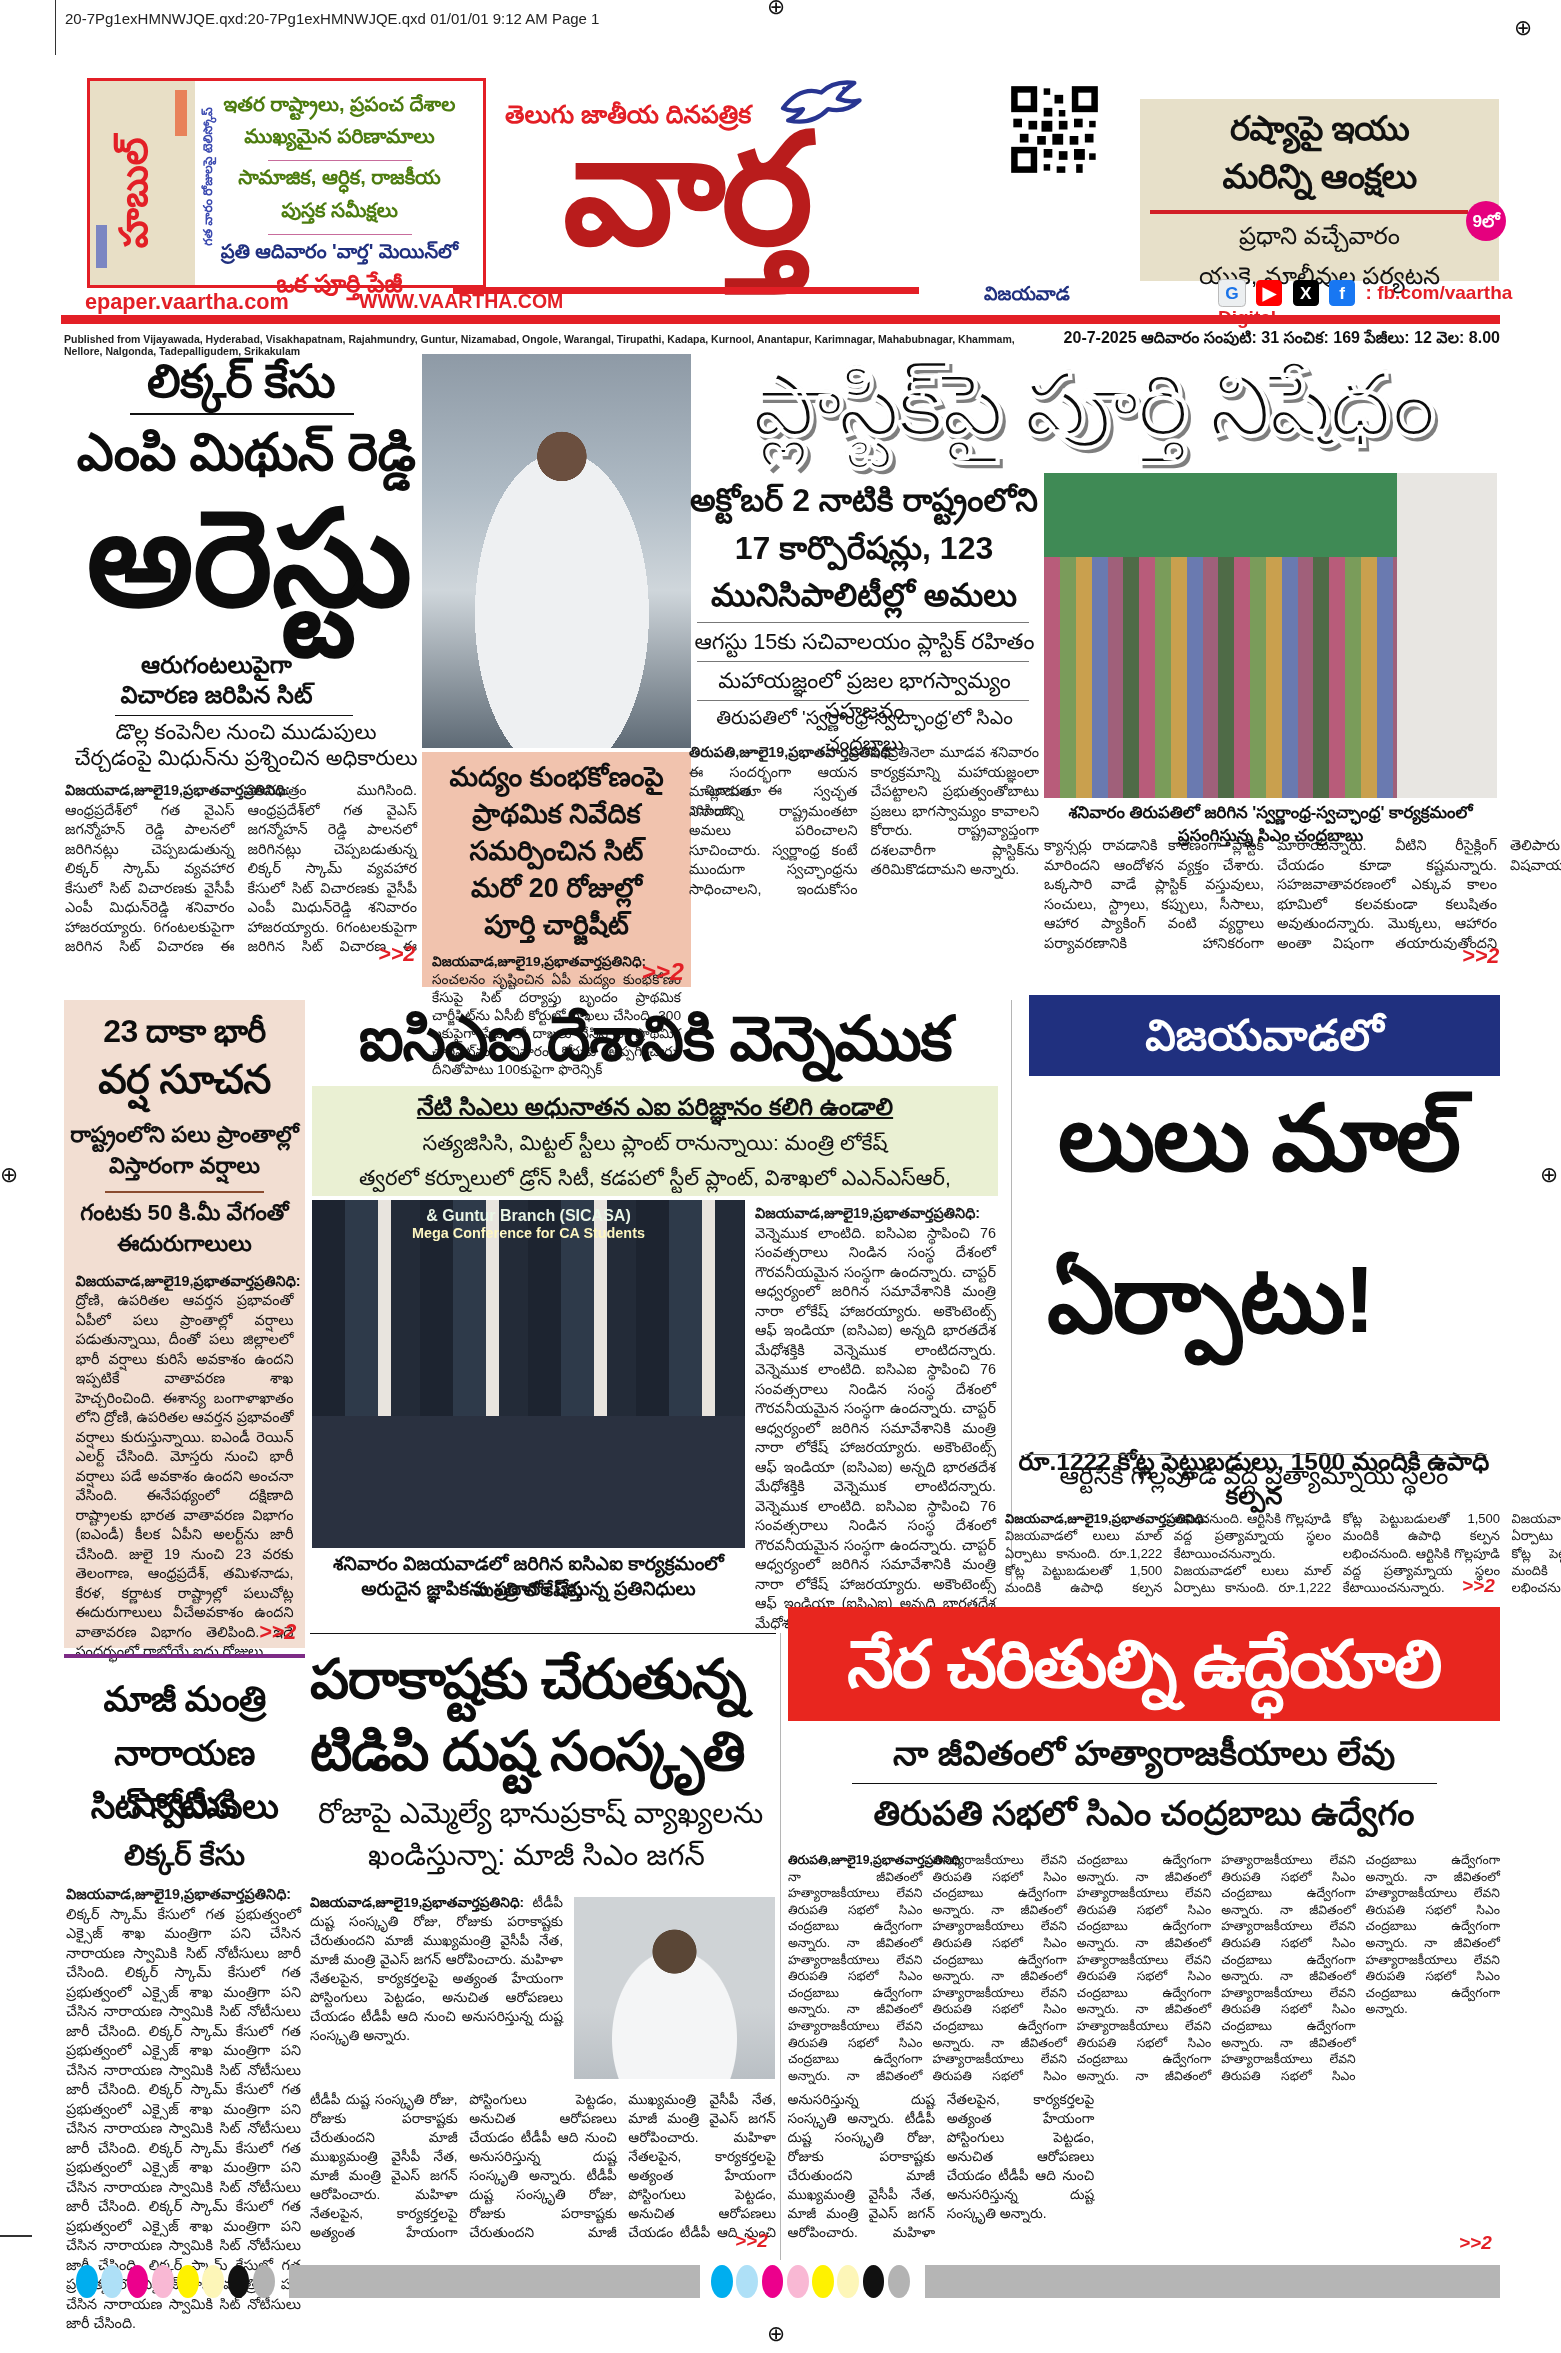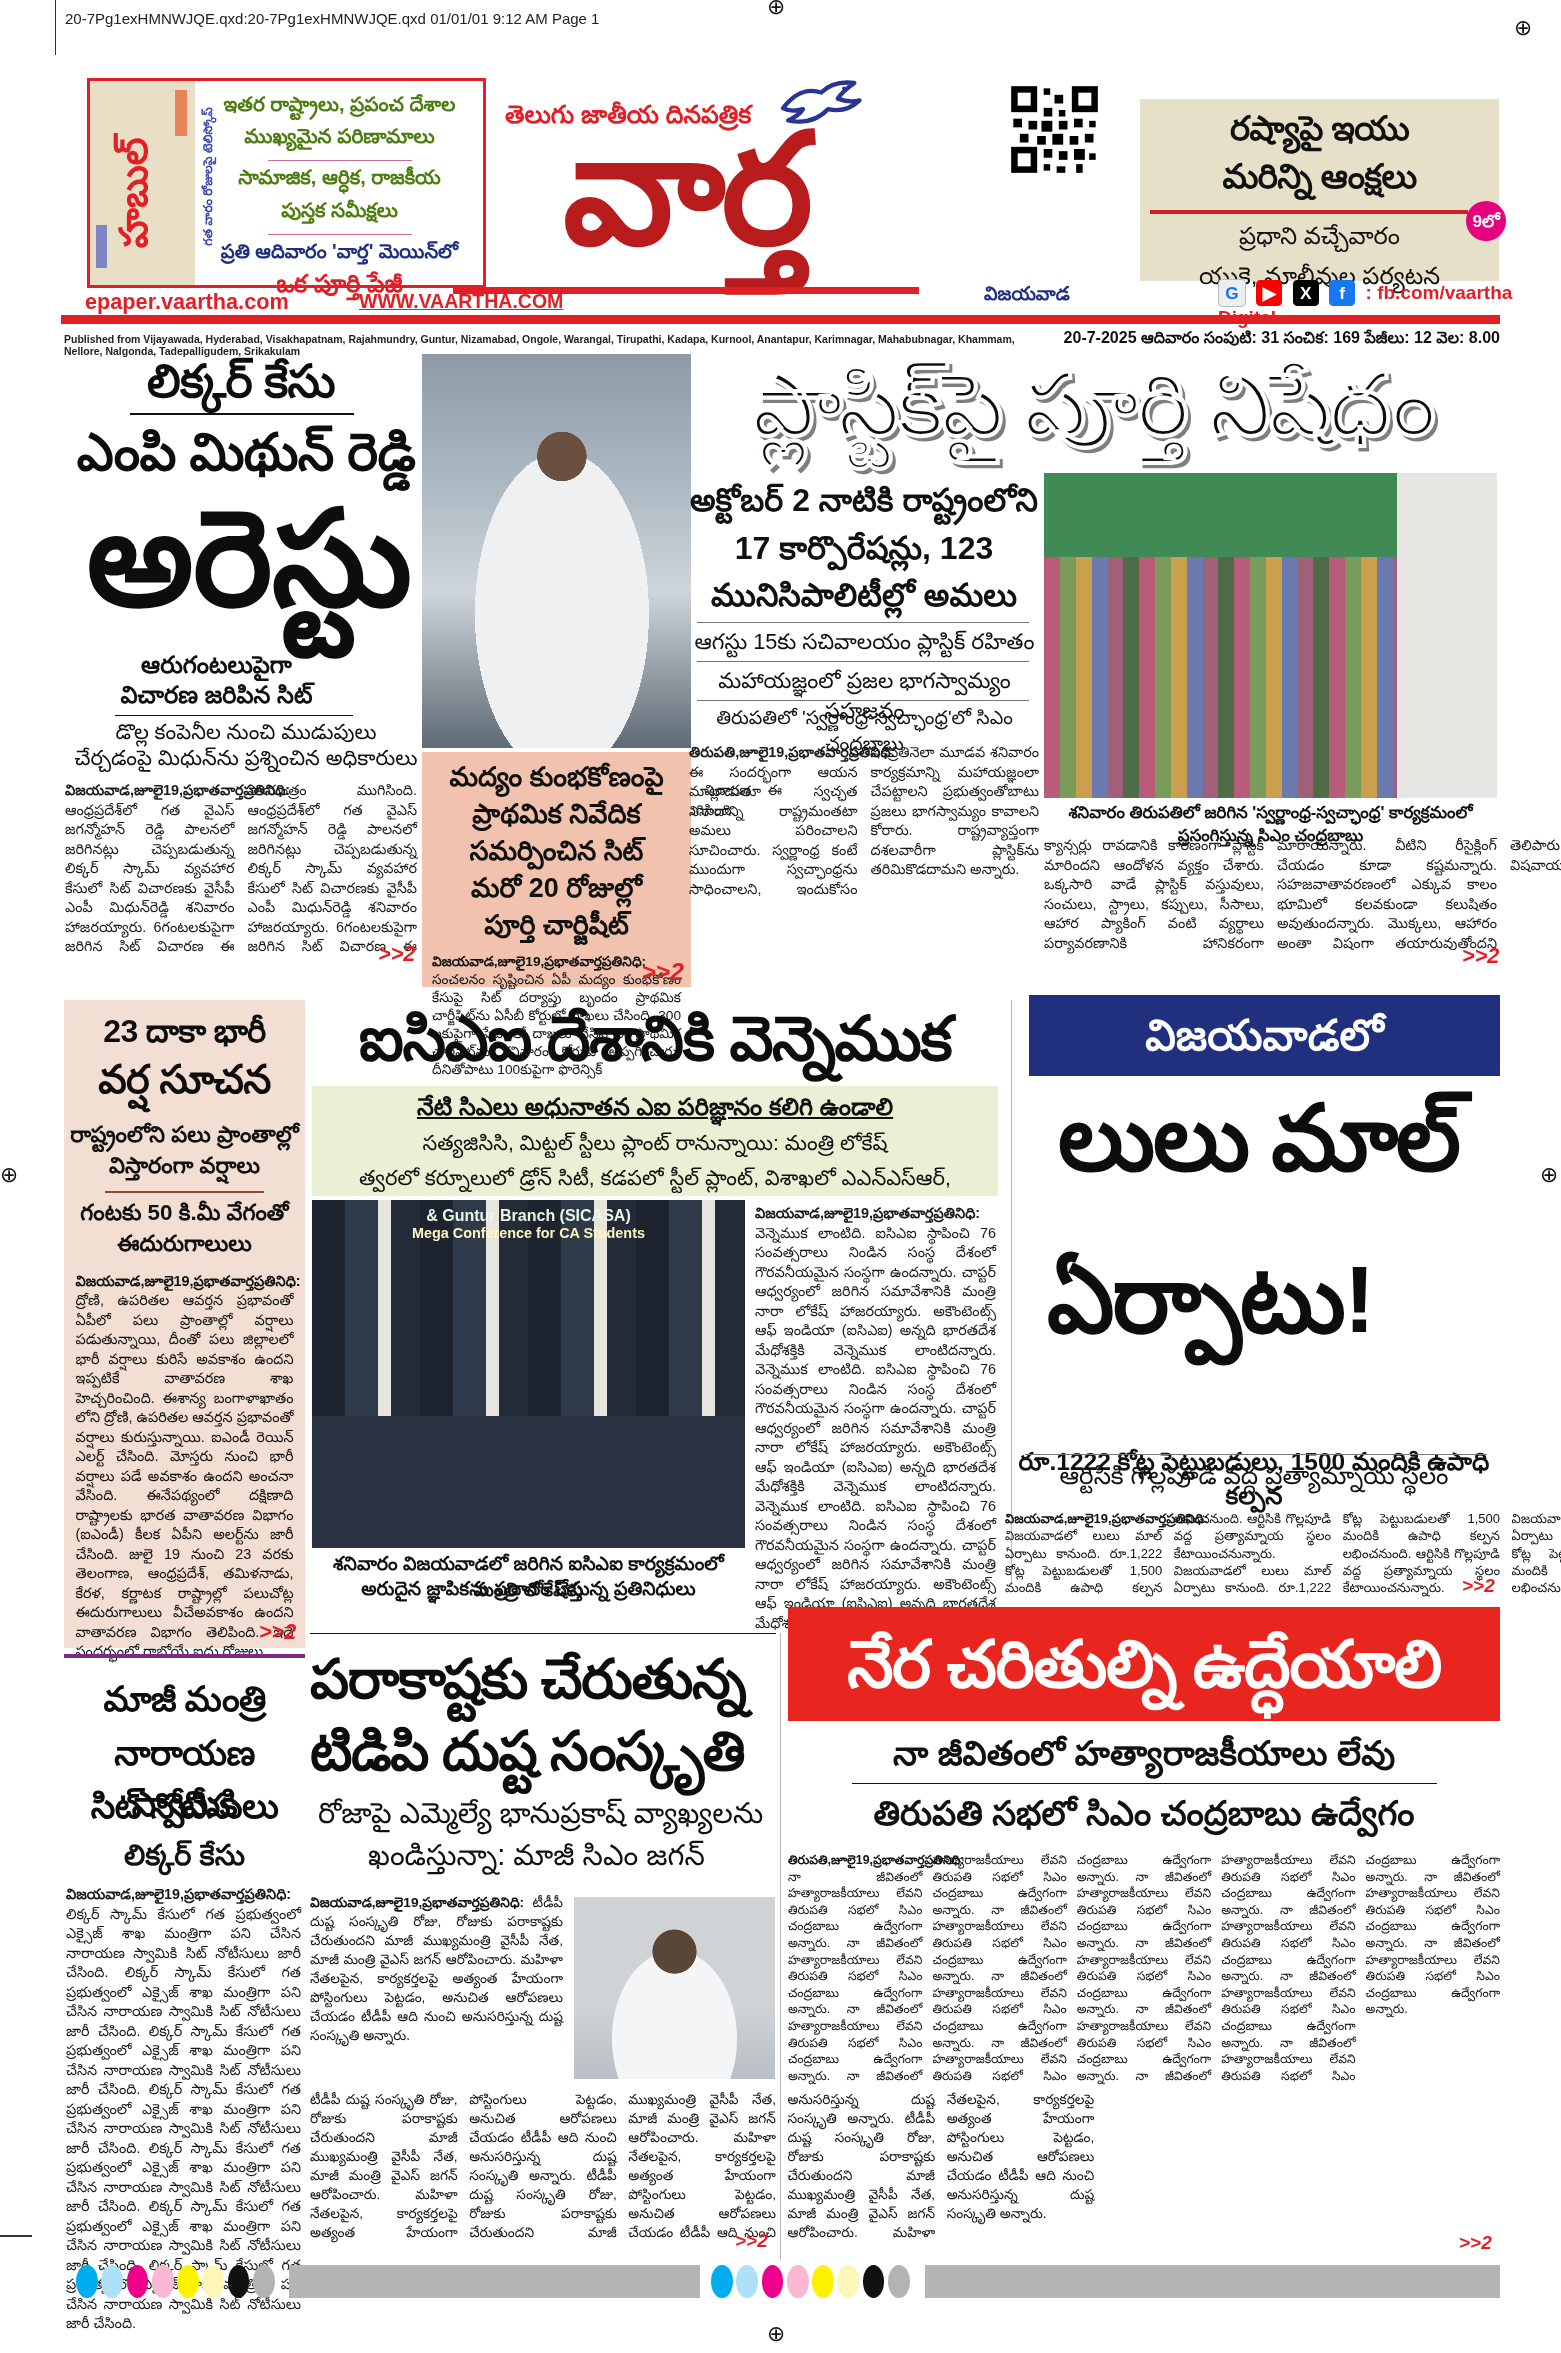--- a/index.html
+++ b/index.html
@@ -49,21 +49,21 @@
     <div class="b green" style="font-size:20px;margin-top:4.3px;">ముఖ్యమైన పరిణామాలు</div>
     <div style="height:0.7px;background:#c86c9c;width:144px;margin:7.2px auto 5.8px auto;"></div>
     <div class="b green" style="font-size:20px;">సామాజిక, ఆర్ధిక, రాజకీయ</div>
     <div class="b green" style="font-size:20px;margin-top:4.3px;">పుస్తక సమీక్షలు</div>
     <div style="height:0.7px;background:#c86c9c;width:144px;margin:7.2px auto 5.8px auto;"></div>
     <div class="b blue" style="font-size:19.5px;">ప్రతి ఆదివారం 'వార్త' మెయిన్‌లో</div>
     <div class="b red" style="font-size:24.5px;margin-top:2.9px;">ఒక పూర్తి పేజీ</div>
   </div>
 </div>
 <div class="abs b red" style="left:85px;top:289px;font-size:21.7px;">epaper.vaartha.com</div>
-<div class="abs b red" style="left:359px;top:290px;font-size:19.5px;text-decoration:underline;">WWW.VAARTHA.COM</div>
+<div class="abs b red" style="left:359px;top:290px;font-size:19.5px;">WWW.VAARTHA.COM</div>
 
 <div class="abs b red" style="left:505px;top:100px;font-size:25px;">తెలుగు జాతీయ దినపత్రిక</div>
 <div class="abs" style="left:776px;top:75px;width:87px;height:56px;">
   <svg width="87" height="56" viewBox="0 0 100 60">
     <path d="M8 36 Q28 10 52 18 Q66 4 90 7 Q76 17 71 25 Q84 30 96 27 Q80 42 60 37 Q42 56 14 50 Q27 44 31 37 Q17 41 8 36 Z" fill="#fff" stroke="#283591" stroke-width="5" stroke-linejoin="round"></path>
     <circle cx="78" cy="13" r="2" fill="#283591"></circle>
   </svg>
 </div>
 <div class="abs b ctr" style="left:448px;top:92px;width:476px;height:195px;font-size:155px;line-height:195px;color:#b91c1c;letter-spacing:-4.3px;">వార్త</div>
 <div class="abs" style="left:453px;top:287px;width:466px;height:6.5px;background:#e31f26;"></div>

